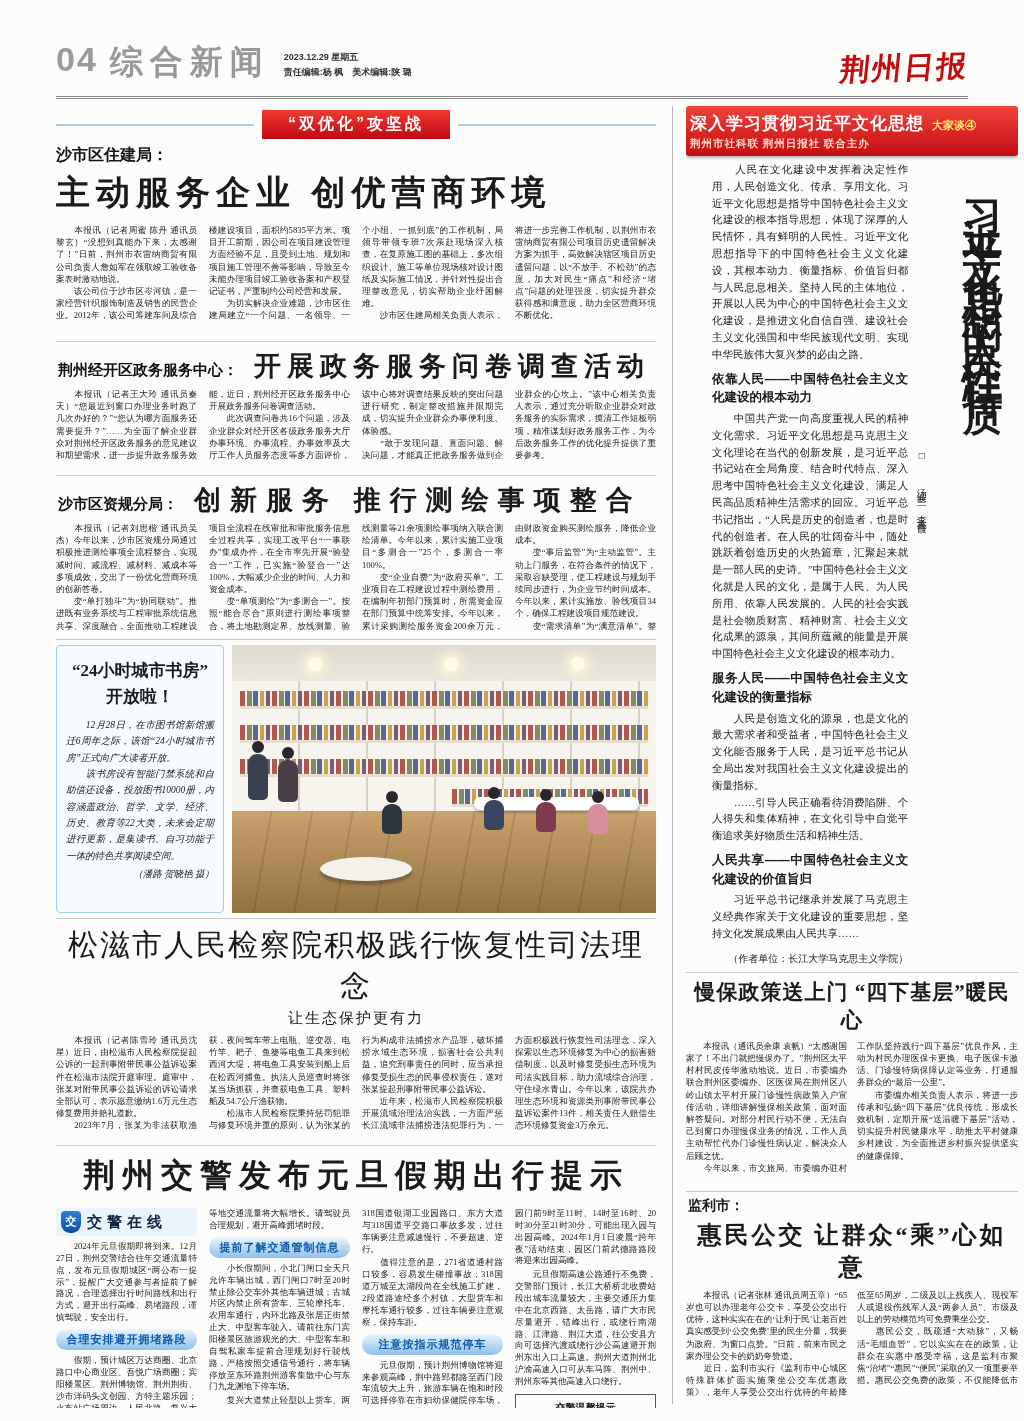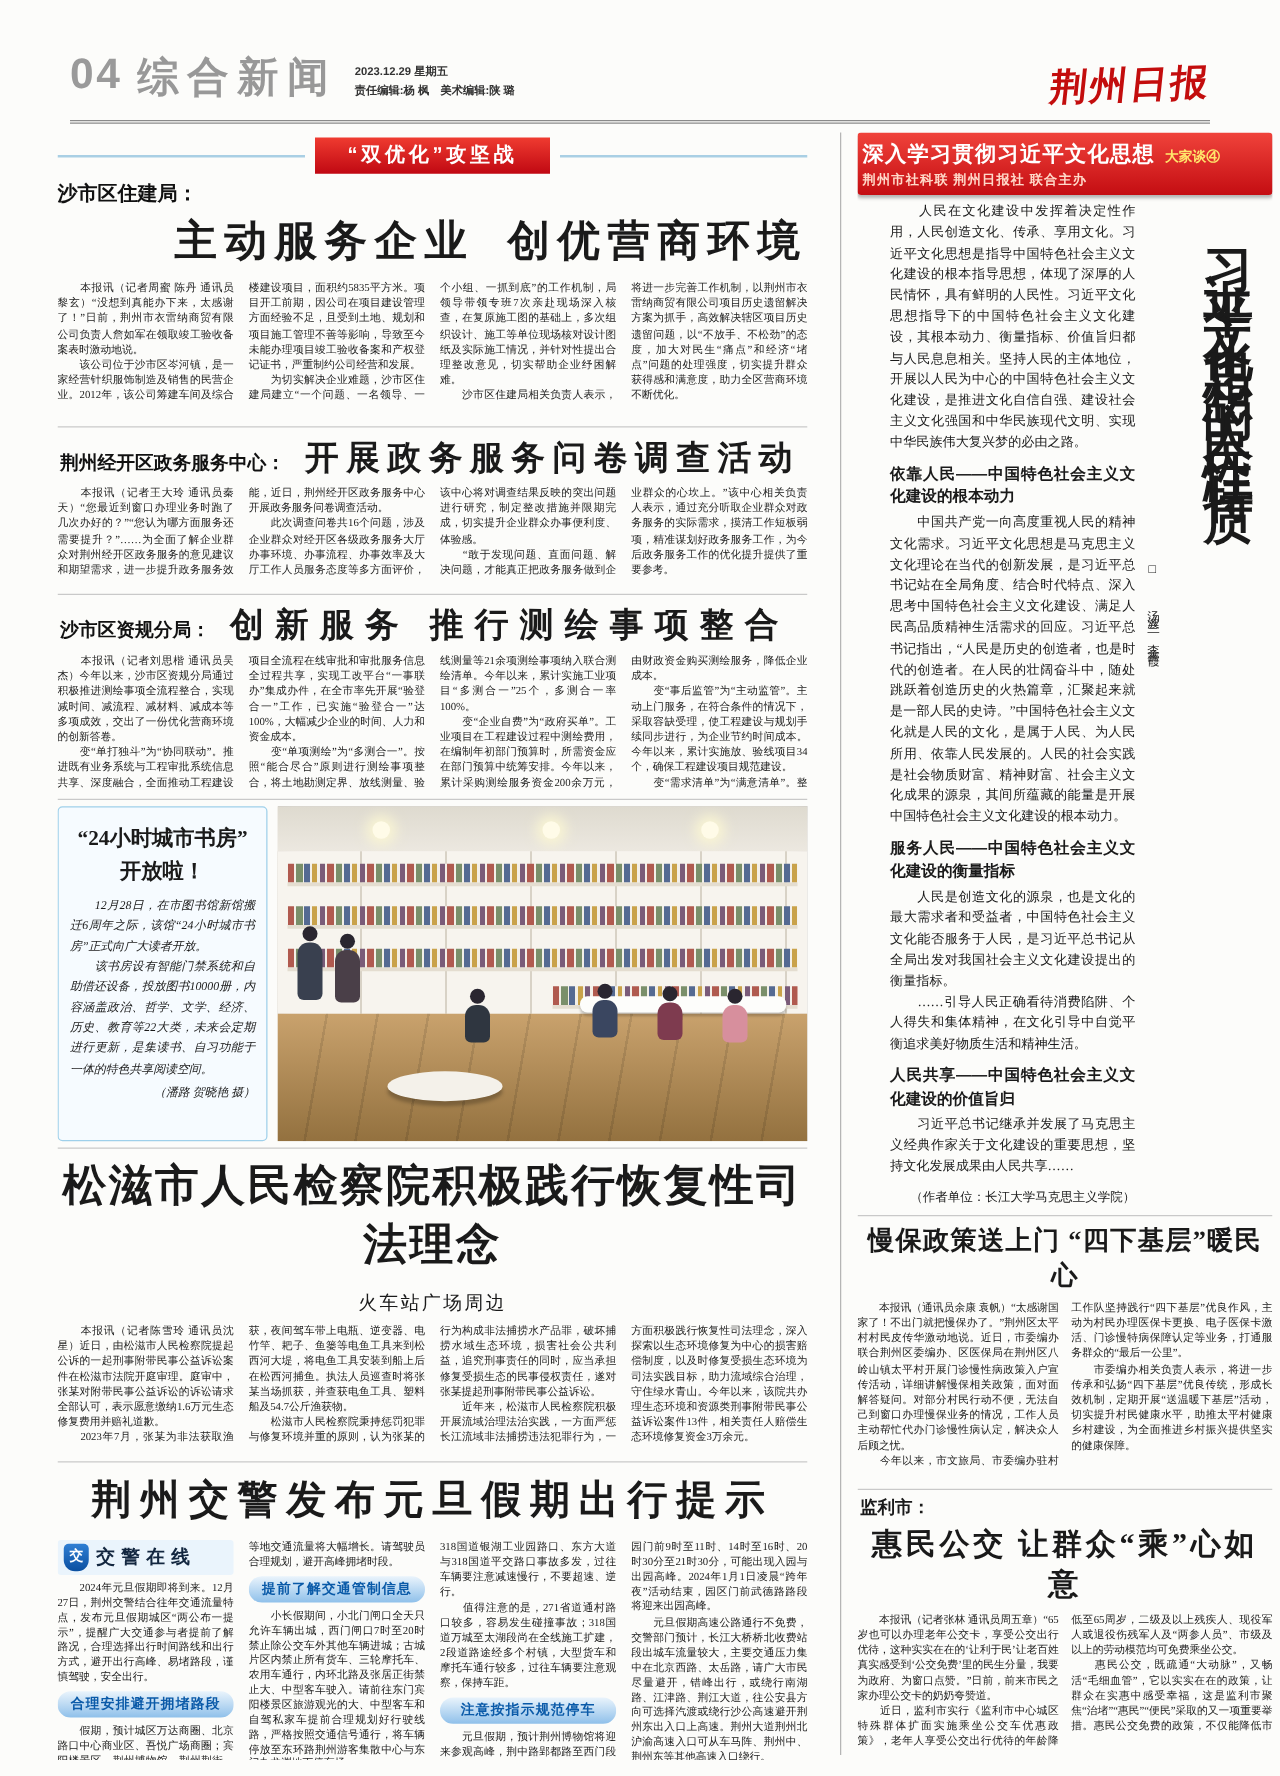--- a/index.html
+++ b/index.html
@@ -8,33 +8,33 @@
 
   
   #header { position:absolute; left:56px; top:40px; width:912px; height:52px; display:flex; align-items:flex-start; }
   .pagenum { font-family:"Liberation Sans","DejaVu Sans",sans-serif; font-size:34px; font-weight:bold; color:#9a9a9a; letter-spacing:2px; }
   .section-name { font-family:"Liberation Sans","DejaVu Sans",sans-serif; font-size:33px; font-weight:900; color:#989898; letter-spacing:7px; margin-left:12px; }
   .dateblock { font-family:"Liberation Sans","DejaVu Sans",sans-serif; font-size:9px; font-weight:bold; color:#333; line-height:1.7; margin:10px 0 0 14px; white-space:pre-line; }
   .masthead { margin-left:auto; font-size:30px; font-weight:900; color:#c30d0d; transform:skewX(-8deg) rotate(-2deg); letter-spacing:2px; margin-top:8px; }
   #headrule { position:absolute; left:56px; top:96px; width:912px; height:3px; border-top:1px solid #8a8a8a; border-bottom:1px solid #8a8a8a; }
 
   
-  #left-col  { position:absolute; left:46px;  top:106px; width:600px; height:1302px; overflow:hidden; }
+  #left-col  { position:absolute; left:56px;  top:106px; width:600px; height:1302px; overflow:hidden; }
   #right-col { position:absolute; left:686px; top:106px; width:332px; height:1302px; overflow:hidden; }
   #vdivider  { position:absolute; left:672px; top:106px; width:1px;  height:1298px; background:#b5b5b5; }
 
   .hline { border:none; border-top:1px solid #c9c9c9; margin:5px 0; }
 
   
   .banner-row { display:flex; align-items:center; margin:4px 0 6px 0; }
   .banner-row .blueline { flex:1; height:2px; background:#a9cfe4; }
   .campaign-banner { background:linear-gradient(#ef3b30,#c00812); color:#fff; font-family:"Liberation Sans","DejaVu Sans",sans-serif; font-weight:bold; font-size:16px; letter-spacing:3px; padding:4px 26px; margin:0 8px; }
 
   .kicker { font-family:"Liberation Sans","DejaVu Sans",sans-serif; font-weight:bold; font-size:16px; color:#111; }
-  .h1-sans { font-family:Liberation Mono, monospace; font-weight:900; font-size:34px; letter-spacing:6px; text-align:right; margin:4px 0 8px 0; }
+  .h1-sans { font-family:Liberation Sans, sans-serif; font-weight:900; font-size:34px; letter-spacing:6px; text-align:left; margin:4px 0 8px 0; }
   .headrow { display:flex; align-items:baseline; gap:16px; margin:6px 0 4px 2px; }
   .headrow .kicker { font-size:15px; }
   .h2-serif { font-weight:700; font-size:27px; letter-spacing:6px; }
   .body-txt { white-space:pre-line; text-align:justify; color:#222; }
   .cols4 { column-count:4; column-gap:12px; font-size:8.6px; line-height:1.42; height:110px; overflow:hidden; }
   .cols4.tall { height:112px; }
   .cols4.short { height:82px; }
 
   
   .band { display:flex; gap:8px; height:268px; margin:3px 0; }
@@ -54,21 +54,21 @@
   .ph-floor { position:absolute; left:0; top:166px; right:0; bottom:0;
      background:linear-gradient(#c9a26d,#93713f);
      background-image:repeating-linear-gradient(100deg, rgba(0,0,0,0) 0 38px, rgba(0,0,0,.10) 38px 40px),linear-gradient(#c9a26d,#93713f); }
   .ph-bench { position:absolute; left:57%; top:152px; width:39%; height:13px; background:#fdfdfb; border-radius:6px; box-shadow:0 3px 2px rgba(0,0,0,.2); }
   .ph-table { position:absolute; left:88px; top:212px; width:92px; height:24px; background:#f4f1ea; border-radius:50%; box-shadow:0 4px 3px rgba(0,0,0,.25); }
   .fig { position:absolute; }
   .fig .head { width:12px; height:12px; border-radius:50%; background:#2a2630; margin:0 auto 1px auto; }
   .fig .torso { width:20px; border-radius:9px 9px 5px 5px; background:var(--c,#333); }
 
   
-  .h1-serif-wide { font-weight:700; font-size:35px; letter-spacing:2px; text-align:center; margin:6px 0 14px 0; }
+  .h1-serif-wide { font-weight:400; font-size:30px; letter-spacing:2px; text-align:center; margin:6px 0 2px 0; }
   .subtitle { font-family:"Liberation Sans","DejaVu Sans",sans-serif; font-size:15px; text-align:center; letter-spacing:2px; margin-bottom:6px; }
 
   
   .traffic-headline { font-weight:900; font-size:32px; letter-spacing:7px; text-align:center; margin:8px 0 10px 0; }
   .tcols { display:flex; gap:12px; height:266px; }
   .tcol { width:141px; overflow:hidden; font-size:8.6px; line-height:1.38; text-align:justify; }
   .tcol p { white-space:pre-line; margin-bottom:2px; }
   .tlogo { display:flex; align-items:center; gap:6px; background:#eaf4fc; border-radius:3px; padding:3px 5px; margin-bottom:5px; }
   .tlogo .shield { width:20px; height:22px; background:linear-gradient(#2f7fd4,#0b4fa0); border-radius:4px 4px 9px 9px; color:#fff; font-size:11px; font-weight:bold; display:flex; align-items:center; justify-content:center; font-family:"Liberation Sans","DejaVu Sans",sans-serif; }
   .tlogo .tname { font-family:"Liberation Sans","DejaVu Sans",sans-serif; font-weight:900; font-size:15px; letter-spacing:5px; color:#12263f; }
@@ -193,21 +193,21 @@
           </div>
         <div class="fig" style="left:356px; top:146px; --c:#d78f9d;">
             <div class="head"></div>
             <div class="torso" style="height:30px;"></div>
           </div>
       </div>
     </div>
     <hr class="hline">
 
     <div class="h1-serif-wide">松滋市人民检察院积极践行恢复性司法理念</div>
-    <div class="subtitle">火车站广场周边</div>
+    <div class="subtitle">让生态保护更有力</div>
     <div class="body-txt cols4" style="height:106px;">　　本报讯（记者陈雪玲 通讯员沈星）近日，由松滋市人民检察院提起公诉的一起刑事附带民事公益诉讼案件在松滋市法院开庭审理。庭审中，张某对附带民事公益诉讼的诉讼请求全部认可，表示愿意缴纳1.6万元生态修复费用并赔礼道歉。
 　　2023年7月，张某为非法获取渔获，夜间驾车带上电瓶、逆变器、电竹竿、耙子、鱼篓等电鱼工具来到松西河大堤，将电鱼工具安装到船上后在松西河捕鱼。执法人员巡查时将张某当场抓获，并查获电鱼工具、塑料船及54.7公斤渔获物。
 　　松滋市人民检察院秉持惩罚犯罪与修复环境并重的原则，认为张某的行为构成非法捕捞水产品罪，破坏捕捞水域生态环境，损害社会公共利益，追究刑事责任的同时，应当承担修复受损生态的民事侵权责任，遂对张某提起刑事附带民事公益诉讼。
 　　近年来，松滋市人民检察院积极开展流域治理法治实践，一方面严惩长江流域非法捕捞违法犯罪行为，一方面积极践行恢复性司法理念，深入探索以生态环境修复为中心的损害赔偿制度，以及时修复受损生态环境为司法实践目标，助力流域综合治理，守住绿水青山。今年以来，该院共办理生态环境和资源类刑事附带民事公益诉讼案件13件，相关责任人赔偿生态环境修复资金3万余元。</div>
     <hr class="hline">
 
     <div class="traffic-headline">荆州交警发布元旦假期出行提示</div>
     <div class="tcols">
       <div class="tcol">
         <div class="tlogo">

